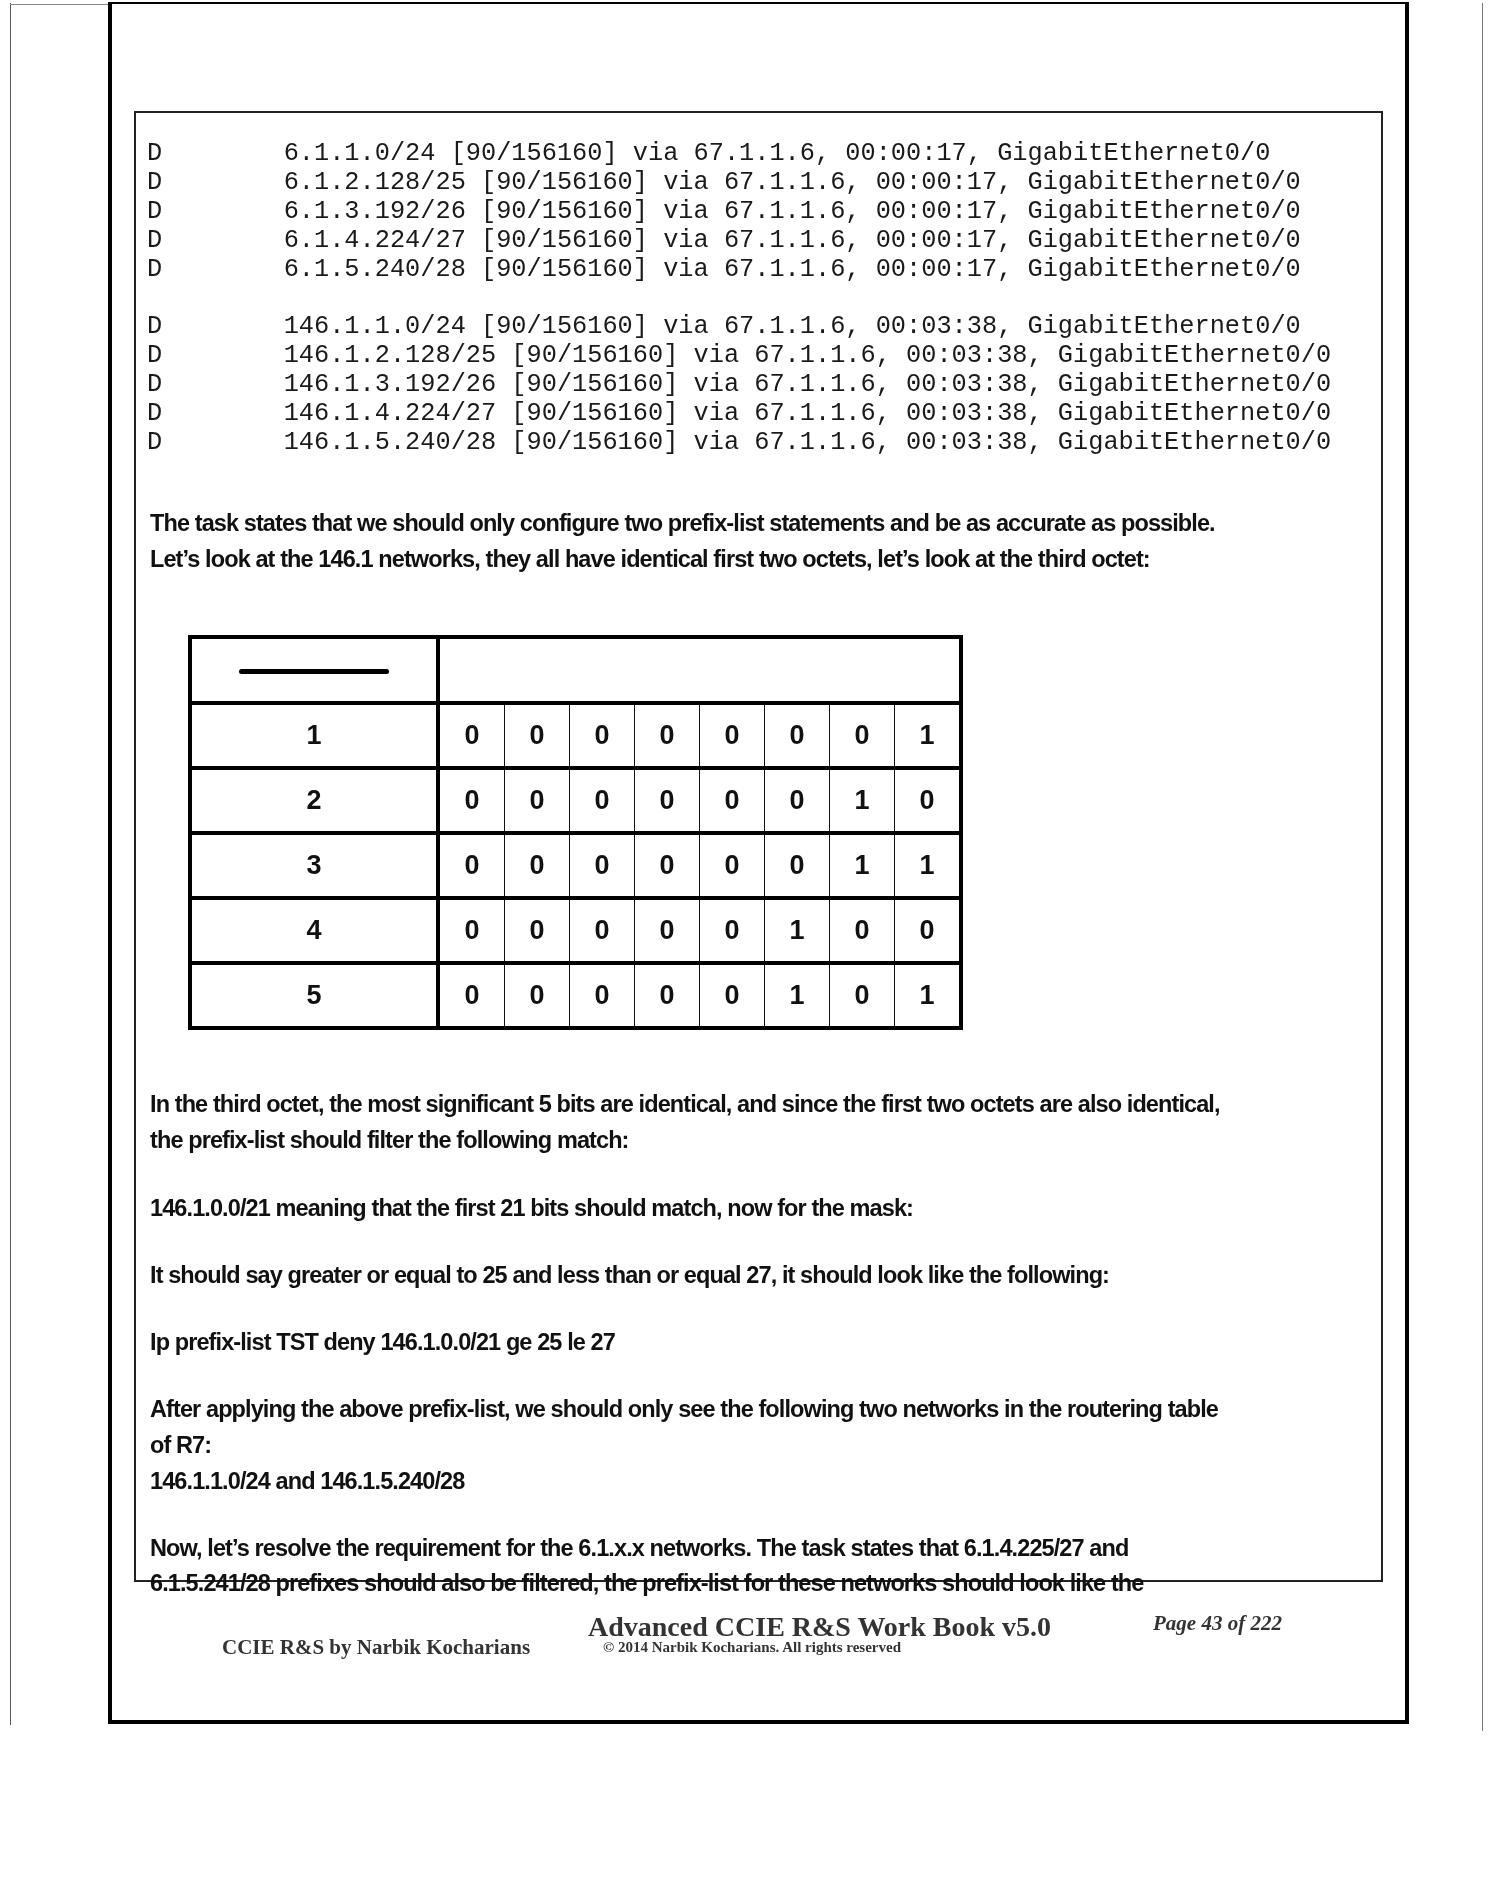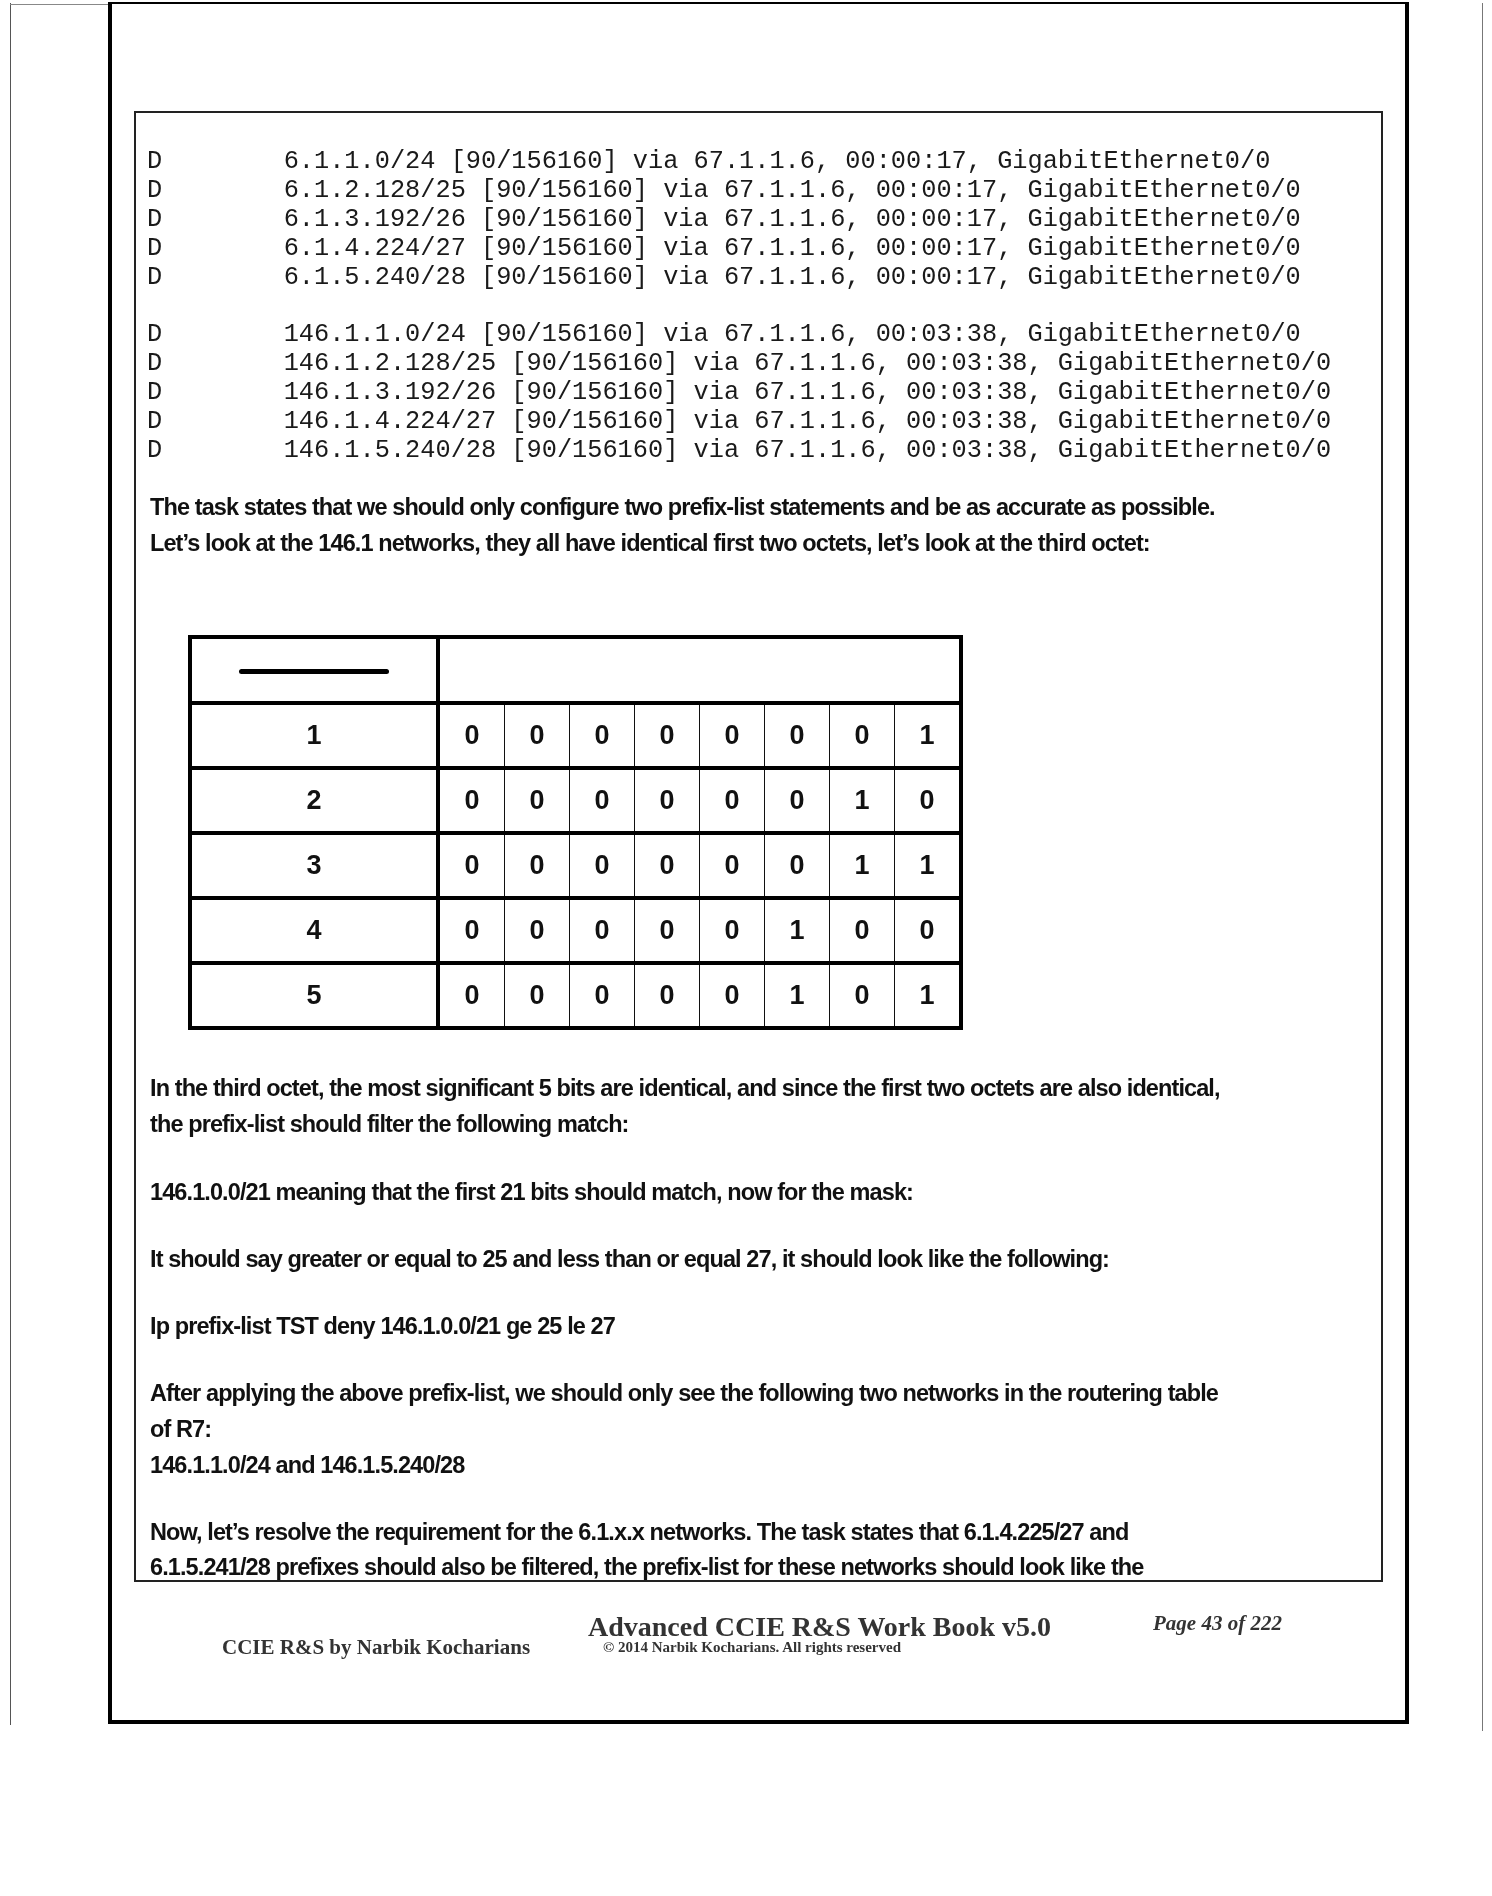--- a/index.html
+++ b/index.html
@@ -2,23 +2,23 @@
 <html><head>
 <meta charset="utf-8">
 <style>
   html, body { margin: 0; padding: 0; background: #ffffff; }
   body { width: 1492px; height: 1896px; position: relative; overflow: hidden; color: #111; }
   .scanline-left { position: absolute; left: 10px; top: 3px; width: 1px; height: 1722px; background: #555; }
   .scanline-right { position: absolute; left: 1482px; top: 3px; width: 1px; height: 1728px; background: #777; }
   .scanline-top { position: absolute; left: 10px; top: 4px; width: 100px; height: 1px; background: #888; }
   .outer-page { position: absolute; left: 108px; top: 2px; width: 1293px; height: 1716px; border: 4px solid #000; border-top-width: 2px; }
   .inner-box { position: absolute; left: 134px; top: 111px; width: 1245px; height: 1467px; border: 2px solid #222; }
-  .mono { position: absolute; font-family: "Liberation Mono", "DejaVu Sans Mono", monospace; font-size: 25.3px; line-height: 29px; white-space: pre; color: #1a1a1a; margin-top: 8px; }
+  .mono { position: absolute; font-family: "Liberation Mono", "DejaVu Sans Mono", monospace; font-size: 25.3px; line-height: 29px; white-space: pre; color: #1a1a1a; }
   .route-code { left: 147px; }
-  .para { position: absolute; left: 150px; width: 1228px; font-family: "Liberation Sans", "DejaVu Sans", sans-serif; font-weight: bold; font-size: 23.5px; line-height: 36px; letter-spacing: -0.9px; color: #111; white-space: nowrap; }
+  .para { position: absolute; left: 150px; width: 1228px; font-family: "Liberation Sans", "DejaVu Sans", sans-serif; font-weight: bold; font-size: 23.5px; line-height: 36px; letter-spacing: -0.9px; color: #111; white-space: nowrap; margin-top: 16px; }
   .bit-table { position: absolute; left: 188px; top: 635px; border-collapse: collapse; border: 4px solid #000; }
   .bit-table td { border: 1px solid #111; padding: 0; text-align: center; vertical-align: middle; font-family: "Liberation Sans", "DejaVu Sans", sans-serif; font-weight: bold; font-size: 27px; color: #111; }
   .bit-table tr { height: 65px; }
   .bit-table tr.hdr { height: 66px; }
   .bit-table tr + tr td, .bit-table tr.hdr td { border-bottom: 4px solid #000; }
   .bit-table td.label-cell { width: 244px; border-right: 4px solid #000; }
   .bit-table td.bit-cell { width: 64px; }
   .dash { display: inline-block; width: 150px; height: 5px; background: #000; border-radius: 3px; vertical-align: middle; }
   .footer { position: absolute; font-family: "Liberation Serif", "DejaVu Serif", serif; font-weight: bold; color: #333; white-space: nowrap; }
   .f-left { left: 222px; top: 1611px; font-size: 21px; margin-top: 24px; }

